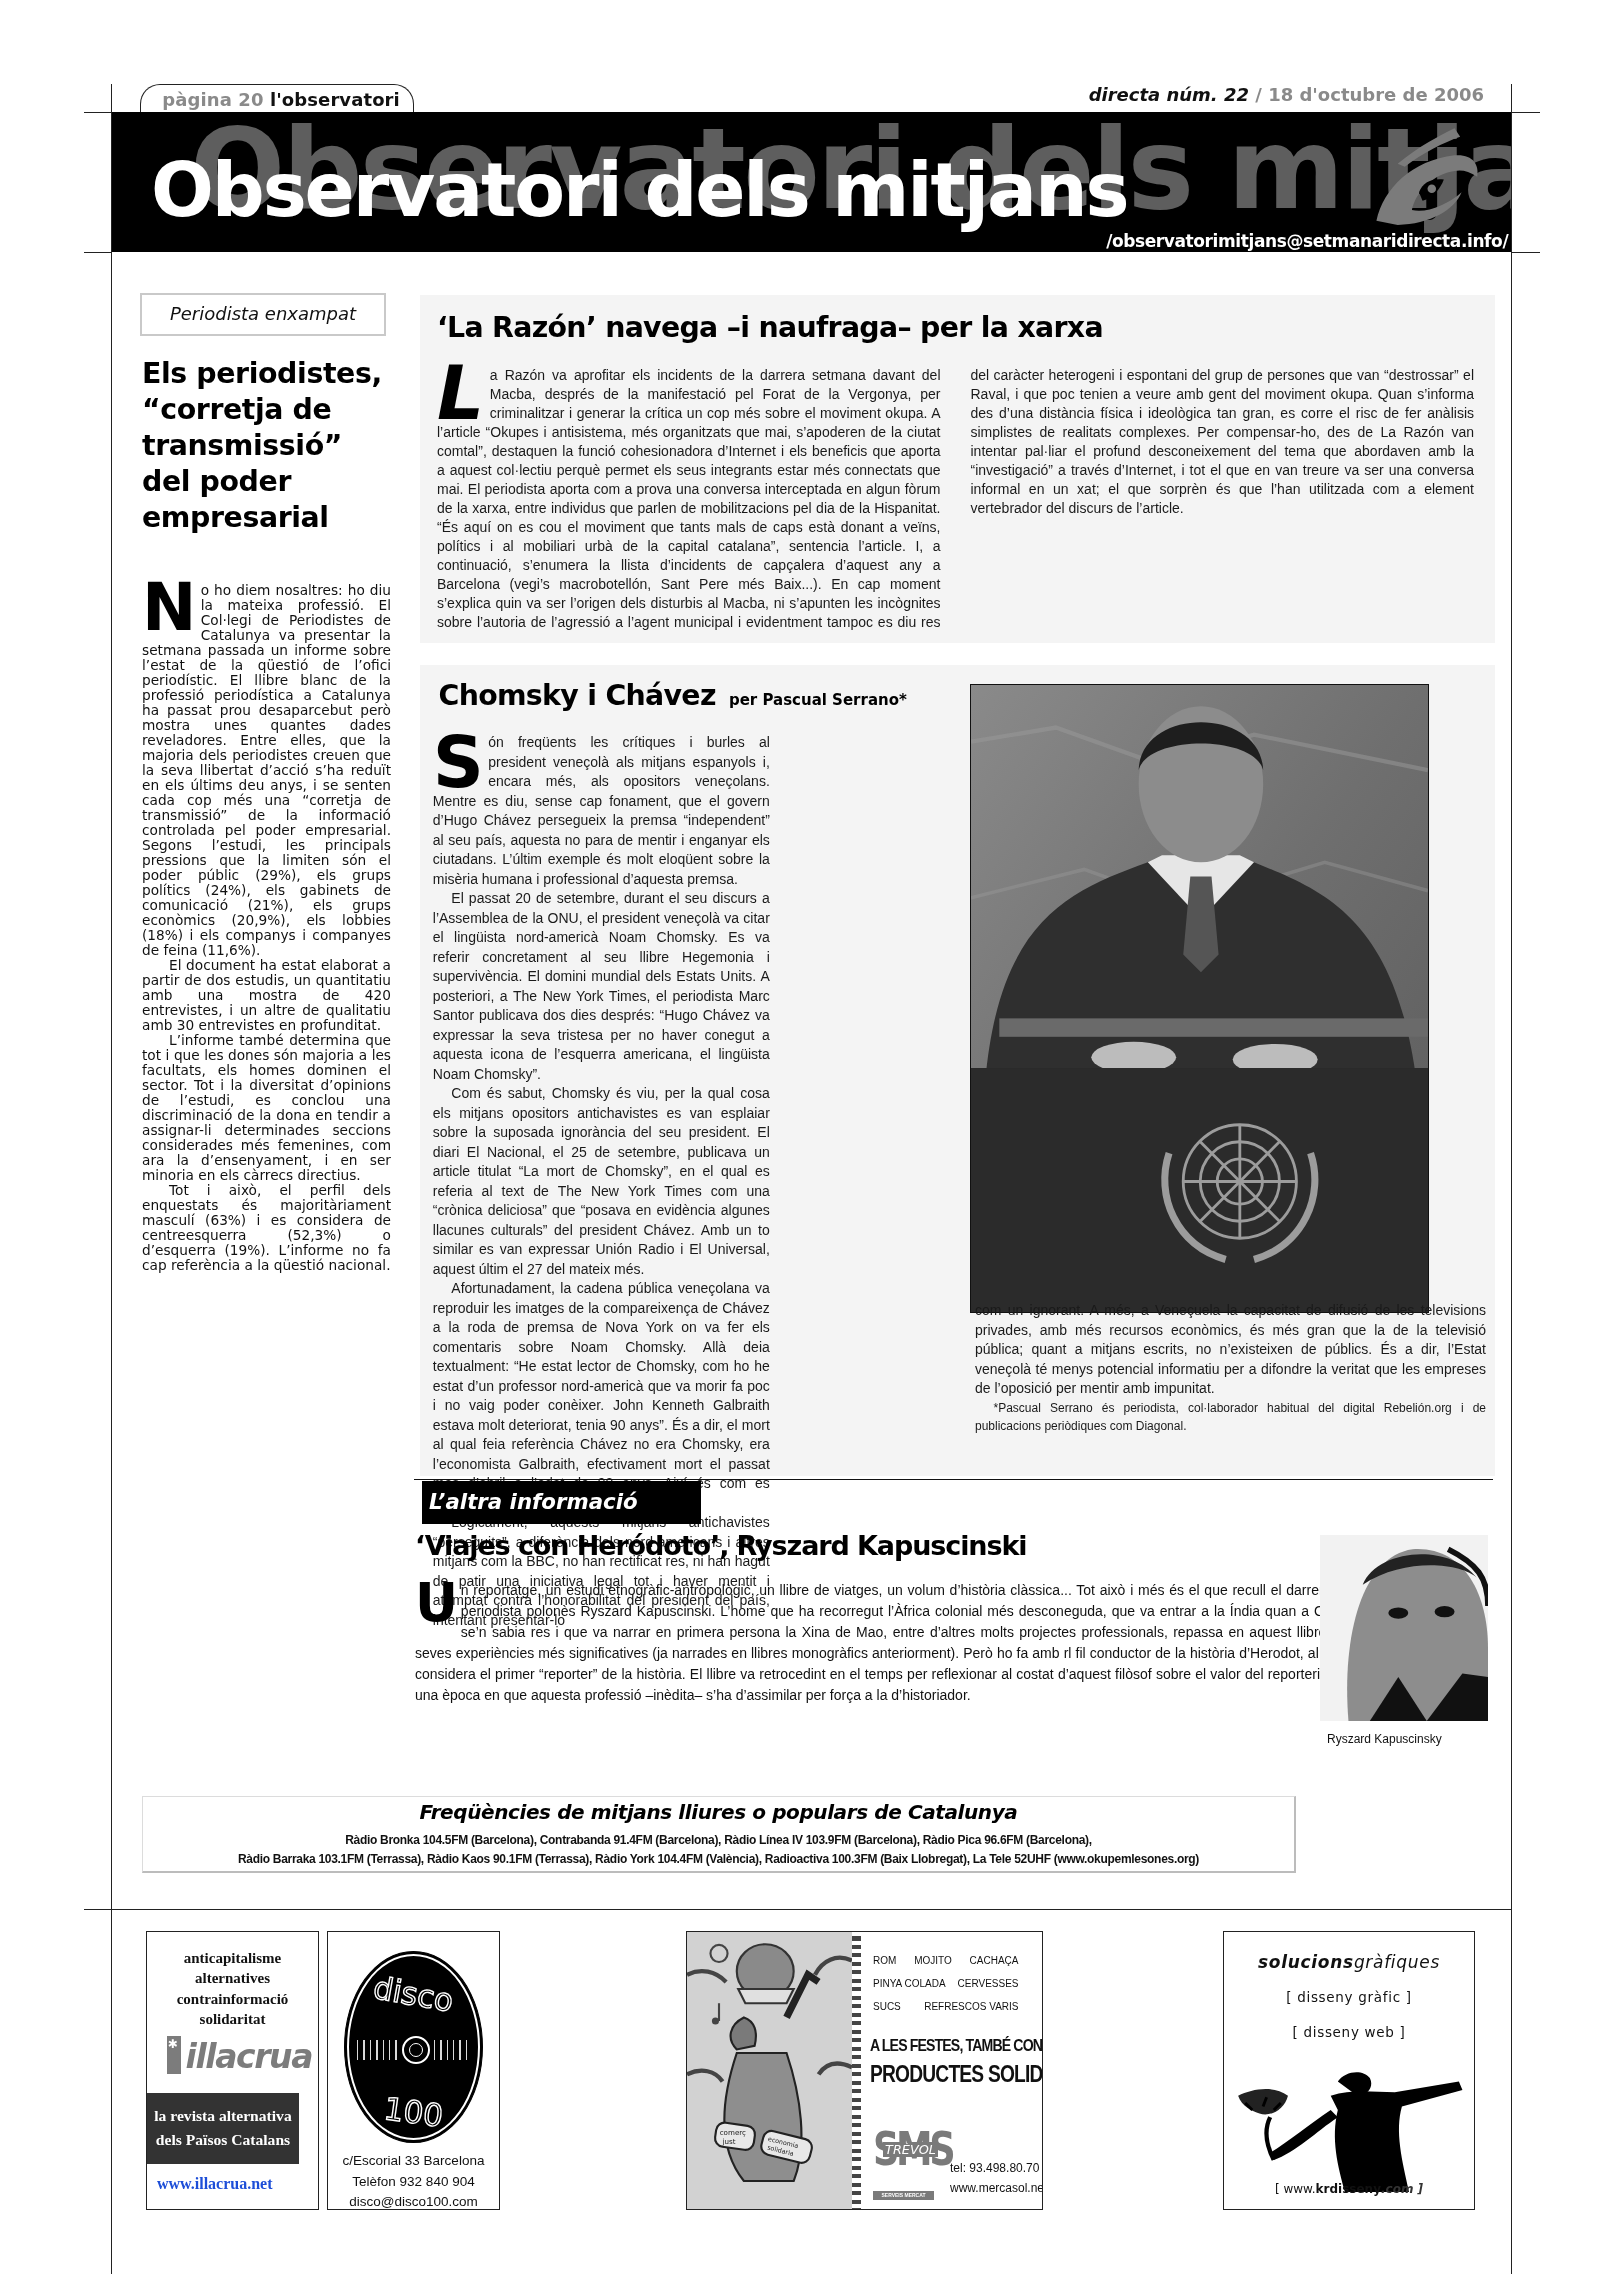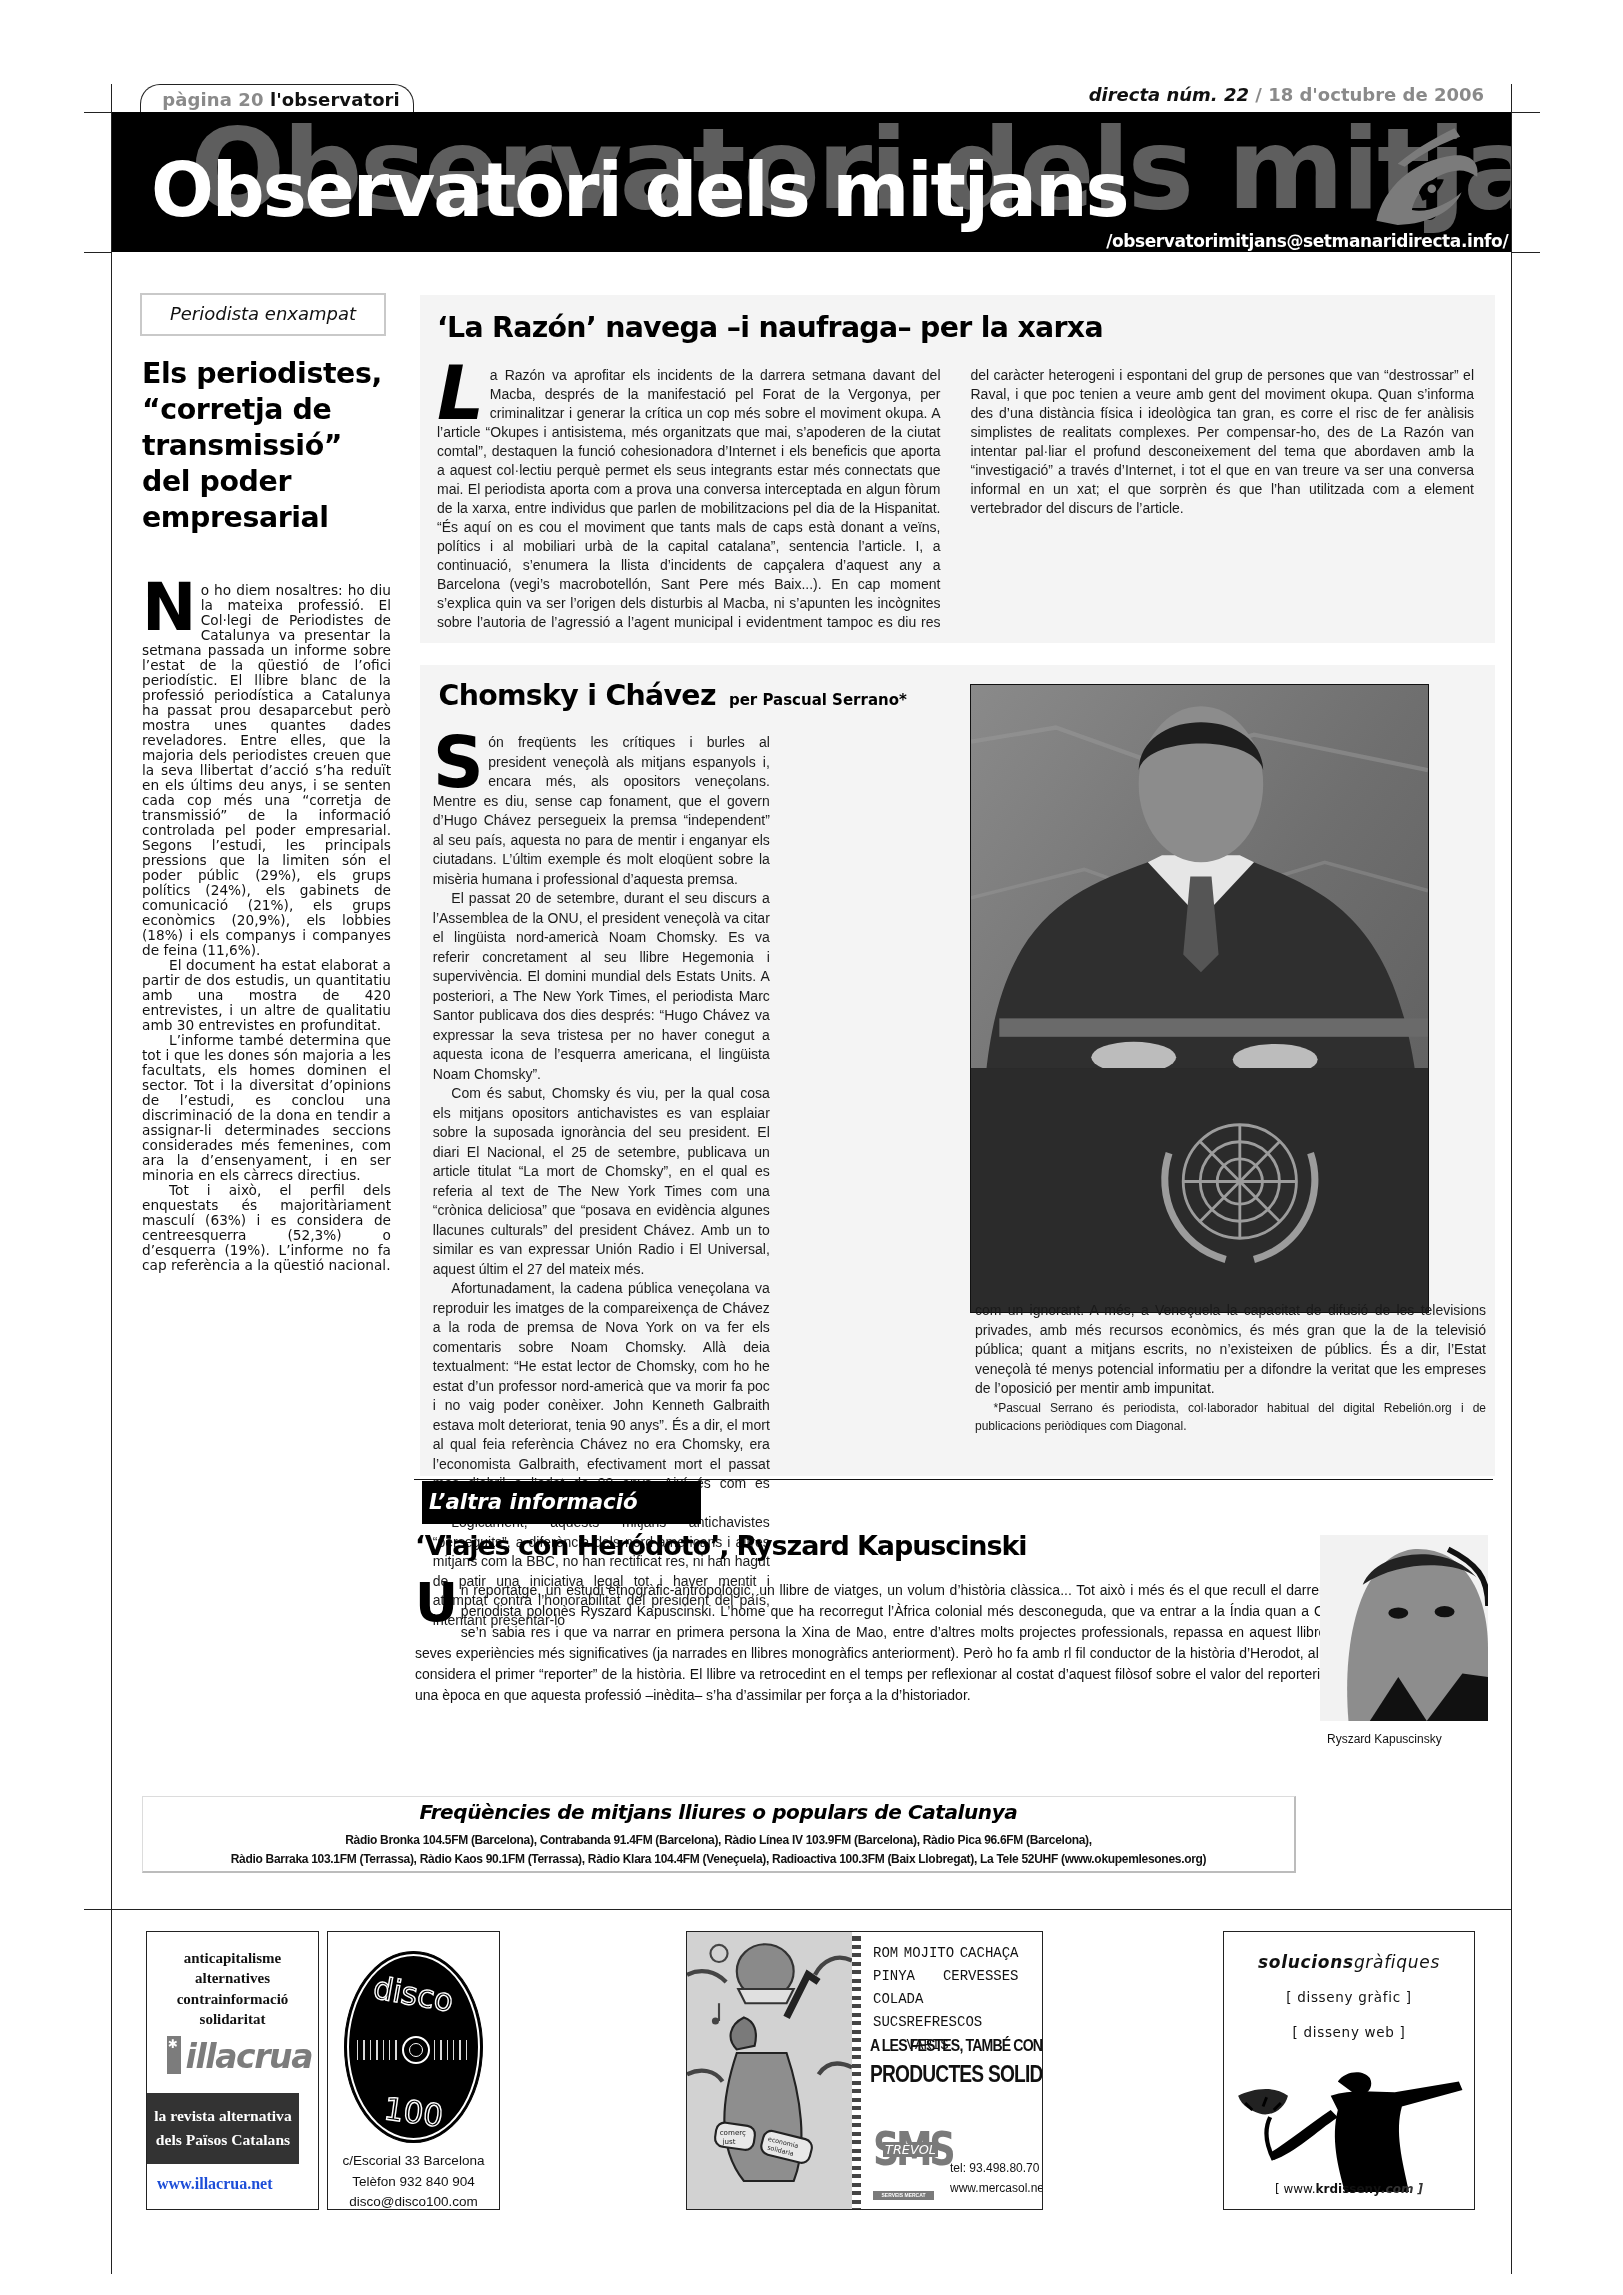--- a/index.html
+++ b/index.html
@@ -131,21 +131,21 @@
   .ad-disco .disc-top { top: 24px; color: transparent; -webkit-text-stroke: 1.4px #fff; transform: rotate(10deg); }
   .ad-disco .disc-bottom { top: 142px; color: transparent; -webkit-text-stroke: 1.4px #fff; transform: rotate(8deg); }
   .ad-disco .hub { position: absolute; left: 57px; top: 84px; width: 28.4px; height: 28.4px; border-radius: 50%; border: 2.1px double #fff; }
   .ad-disco .hub2 { position: absolute; left: 64px; top: 91px; width: 14.2px; height: 14.2px; border-radius: 50%; border: 1.4px solid #fff; }
   .ad-disco .grooves { position: absolute; left: 12.8px; top: 88px; width: 114px; height: 20px; background: repeating-linear-gradient(90deg, #fff 0 1.4px, transparent 1.4px 6.4px); -webkit-mask: linear-gradient(90deg, #000 0 35%, transparent 35% 65%, #000 65% 100%); mask: linear-gradient(90deg, #000 0 35%, transparent 35% 65%, #000 65% 100%); opacity: 0.85; }
   .ad-disco .info { position: absolute; top: 219px; left: 0; right: 0; text-align: center; font-family: "Liberation Sans", sans-serif; font-size: 13.5px; line-height: 20.6px; color: #111; }
 
   .ad-mercasol { left: 686px; width: 357px; }
   .ad-mercasol .art { position: absolute; left: 0; top: 0; width: 171px; height: 100%; background: #cfcfcf; overflow: hidden; border-right: 5.7px solid transparent; }
   .ad-mercasol .film { position: absolute; left: 165px; top: 0; width: 8.5px; height: 100%; background: repeating-linear-gradient(180deg, #fff 0 4.3px, #444 4.3px 8.5px); }
-  .ad-mercasol .drinks { position: absolute; left: 186px; top: 10px; width: 164px; font-family: Liberation Mono, monospace; font-size: 14px; line-height: 23px; color: #111; }
+  .ad-mercasol .drinks { position: absolute; left: 186px; top: 17px; width: 164px; font-family: Liberation Sans, sans-serif; font-size: 10px; line-height: 23px; color: #111; }
   .ad-mercasol .drinks .row { display: flex; justify-content: space-between; padding-right: 18.5px; }
   .ad-mercasol .slogan1 { position: absolute; left: 183px; top: 104px; font-family: "Liberation Sans", sans-serif; font-weight: bold; font-size: 16.4px; letter-spacing: -1px; color: #111; white-space: nowrap; transform: scaleX(0.86); transform-origin: left; }
   .ad-mercasol .slogan2 { position: absolute; left: 183px; top: 128px; font-family: "Liberation Sans", sans-serif; font-weight: bold; font-size: 24px; letter-spacing: -1px; color: #111; white-space: nowrap; transform: scaleX(0.8); transform-origin: left; }
   .ad-mercasol .sms { position: absolute; left: 186px; top: 183px; width: 68px; height: 73px; font-family: "DejaVu Sans", sans-serif; font-weight: 900; font-size: 46px; line-height: 68px; color: #7a7a7a; letter-spacing: -4.3px; transform: scaleX(0.8); transform-origin: left; }
   .ad-mercasol .trevol { position: absolute; left: 196px; top: 210px; font-family: "DejaVu Sans", sans-serif; font-style: italic; font-size: 12.8px; color: #fff; background: #7a7a7a; padding: 0 2.1px; }
   .ad-mercasol .sms-sub { position: absolute; left: 186px; top: 259px; width: 61px; height: 9.2px; background: #7a7a7a; color: #fff; font-family: "Liberation Sans", sans-serif; font-weight: bold; font-size: 5px; line-height: 9.2px; text-align: center; }
   .ad-mercasol .contact { position: absolute; left: 263px; top: 226px; font-family: "Liberation Sans", sans-serif; font-size: 12px; line-height: 20px; color: #111; }
 
   .ad-kr { left: 1223px; width: 252px; }
   .ad-kr .brand { position: absolute; top: 20px; left: 0; right: 0; text-align: center; font-family: "DejaVu Sans", sans-serif; font-size: 17px; color: #111; letter-spacing: 0.7px; }
@@ -282,21 +282,21 @@
     <path d="M70 262 L110 200 L150 262 Z" fill="#111"></path>
     <path d="M150 262 L200 195 L236 200 L236 262 Z" fill="#111"></path>
     <path d="M180 20 C220 40 236 60 236 100" stroke="#111" stroke-width="8" fill="none"></path>
   </svg>
 </div>
 <div class="kap-caption" style="left:1327px;">Ryszard Kapuscinsky</div>
 
 <div class="freq-box">
   <div class="freq-title">Freqüències de mitjans lliures o populars de Catalunya</div>
   <div class="freq-line l1">Ràdio Bronka 104.5FM (Barcelona), Contrabanda 91.4FM (Barcelona), Ràdio Línea IV 103.9FM (Barcelona), Ràdio Pica 96.6FM (Barcelona),</div>
-  <div class="freq-line l2">Ràdio Barraka 103.1FM (Terrassa), Ràdio Kaos 90.1FM (Terrassa), Ràdio Klara 104.4FM (Veneçuela), Radioactiva 100.3FM (Baix Llobregat), La Tele 52UHF (www.okupemlesones.org)</div>
+  <div class="freq-line l2">Ràdio Barraka 103.1FM (Terrassa), Ràdio Kaos 90.1FM (Terrassa), Ràdio York 104.4FM (València), Radioactiva 100.3FM (Baix Llobregat), La Tele 52UHF (www.okupemlesones.org)</div>
 </div>
 
 <div class="ad ad-illacrua">
   <div class="tags">
     <div>anticapitalisme</div>
     <div>alternatives</div>
     <div>contrainformació</div>
     <div>solidaritat</div>
   </div>
   <div class="logo"><span class="logo-mark"></span><span>illacrua</span></div>

